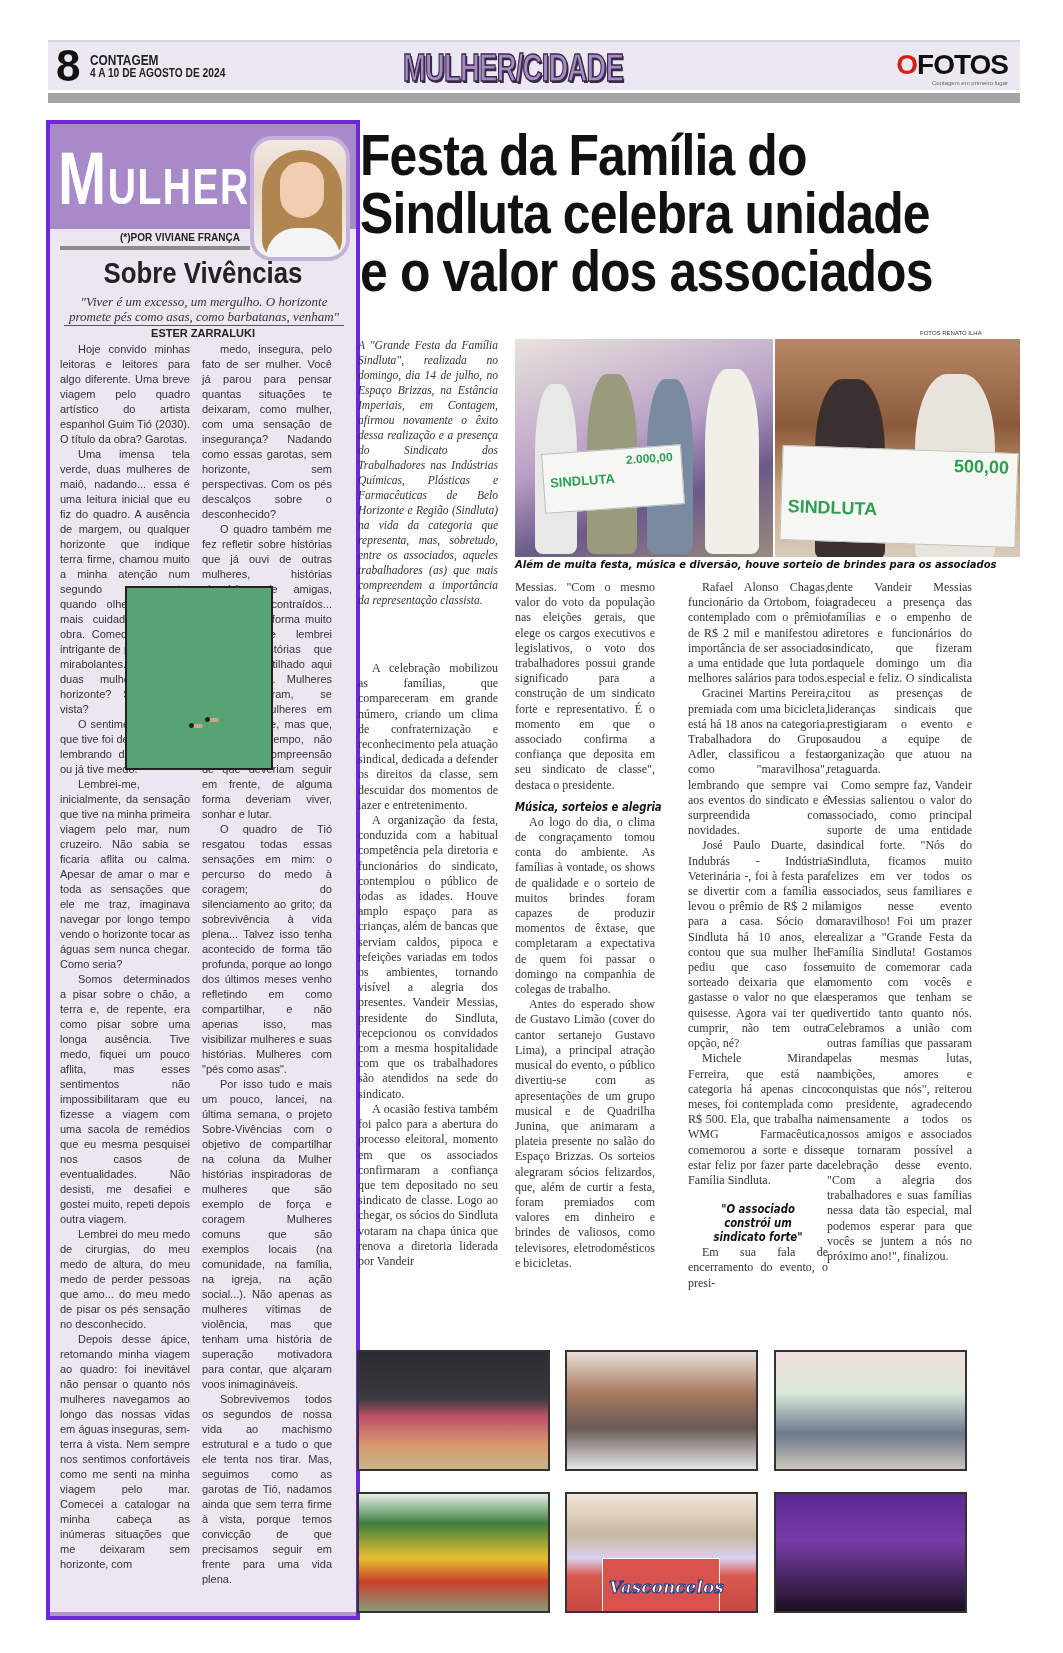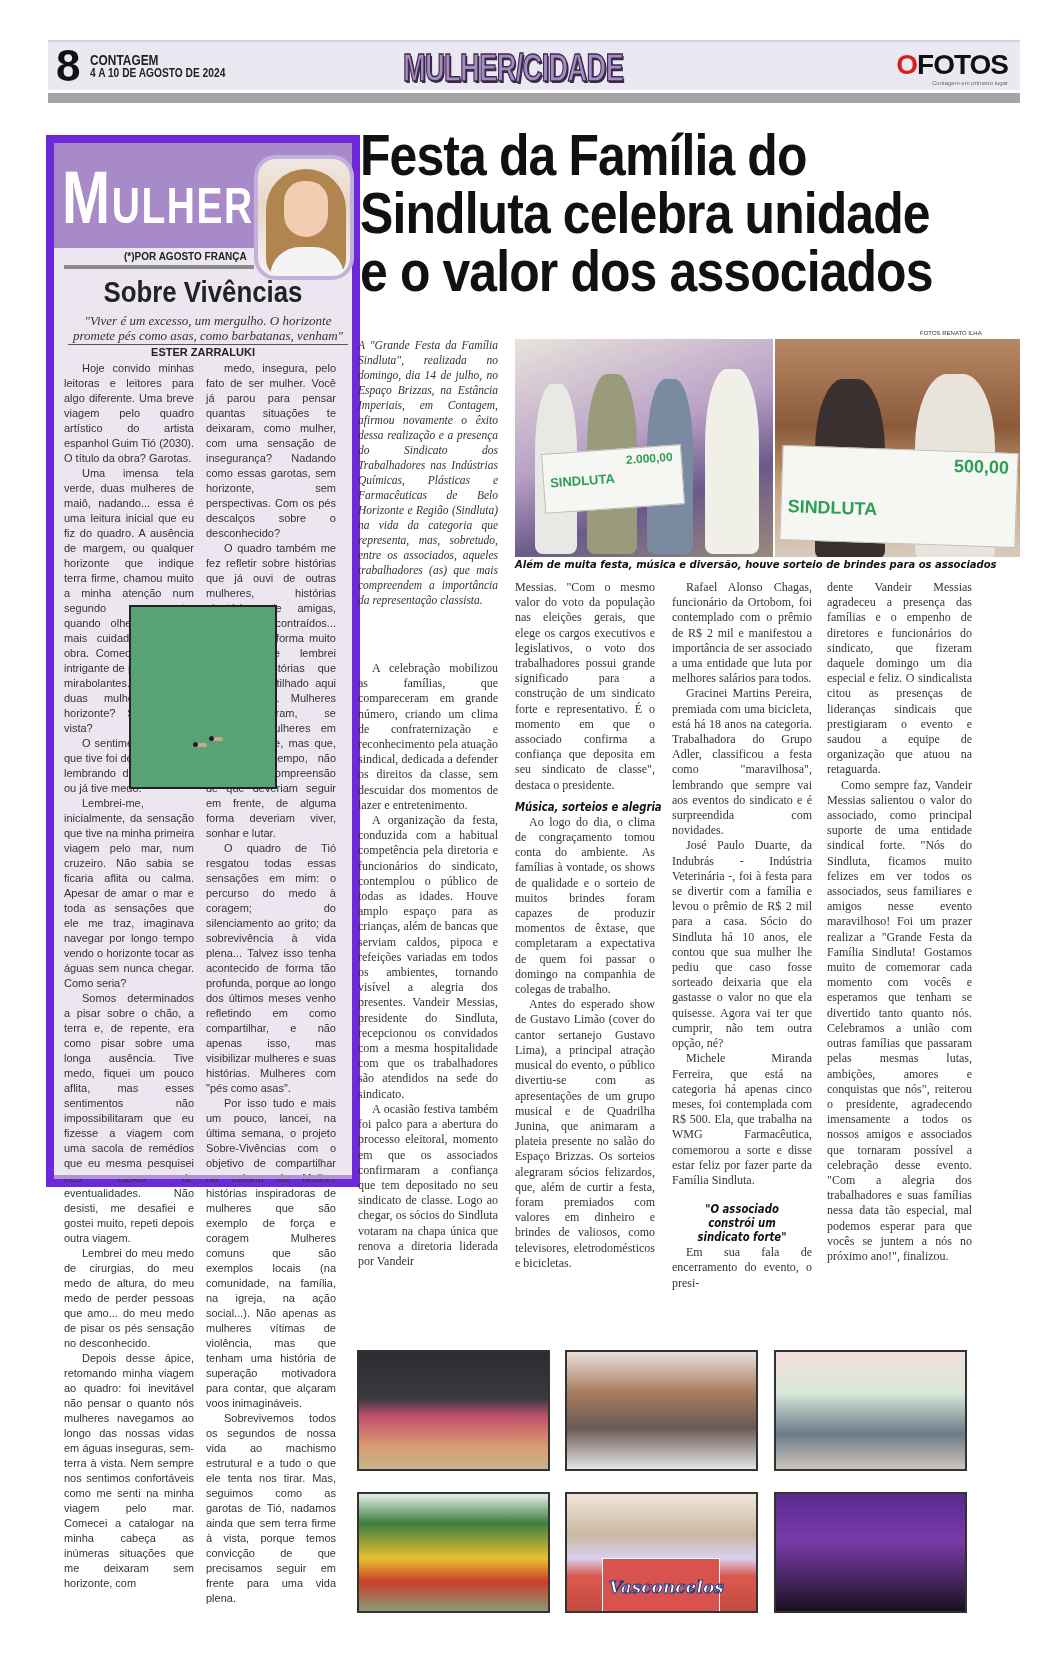--- a/index.html
+++ b/index.html
@@ -12,21 +12,21 @@
   .edition { position: absolute; left: 42px; top: 12px; font-weight: bold; font-size: 12px; line-height: 13px; color: #222; transform: scaleX(0.85); transform-origin: left; }
   .edition .city { font-size: 14px; display: block; }
   .section-title { position: absolute; left: 355px; top: 6px; font-family: "Liberation Sans", sans-serif; font-weight: bold; font-size: 38px; line-height: 40px; color: #a78bc4; -webkit-text-stroke: 1.5px #3a2a4a; letter-spacing: -1px; transform: scaleX(0.72); transform-origin: left; text-shadow: 2px 2px 0 #3a2a4a; }
   .brand { position: absolute; right: 12px; top: 8px; text-align: right; }
   .brand-name { font-weight: bold; font-size: 28px; line-height: 30px; color: #111; letter-spacing: -1px; }
   .brand-name .o { color: #d4201b; }
   .brand-tag { font-size: 6px; color: #666; }
   .grey-bar { position: absolute; left: 48px; top: 93px; width: 972px; height: 10px; background: #a5a5a8; }
 
   
-  .mulher-box { position: absolute; left: 46px; top: 135px; width: 314px; height: 1052px; background: #ebe6f0; border: 8px solid #6d28d9; }
+  .mulher-box { position: absolute; left: 46px; top: 120px; width: 314px; height: 1500px; background: #ebe6f0; border: 4px solid #6d28d9; }
   .mulher-top { position: absolute; left: 0; top: 0; width: 100%; height: 105px; background: #a88ac8; }
   .mulher-word { position: absolute; left: 8px; top: 16px; font-weight: bold; color: #fff; font-size: 74px; line-height: 78px; letter-spacing: 2px; transform: scaleX(0.78); transform-origin: left; }
   .mulher-word .rest { font-size: 50px; }
   .avatar { position: absolute; left: 200px; top: 12px; width: 100px; height: 125px; border-radius: 22px; border: 4px solid #c4b0dc; background: linear-gradient(180deg,#f0e8e2 0%,#e9d6c6 40%,#f2f2f2 100%); overflow: hidden; }
   .avatar .hair { position: absolute; left: 8px; top: 10px; width: 80px; height: 110px; border-radius: 40px 40px 20px 20px; background: #b08550; }
   .avatar .face { position: absolute; left: 26px; top: 22px; width: 44px; height: 56px; border-radius: 22px 22px 24px 24px; background: #f2cdb2; }
   .avatar .body { position: absolute; left: 12px; top: 88px; width: 74px; height: 40px; border-radius: 30px 30px 0 0; background: #f4f4f4; }
   .byline { position: absolute; left: 70px; top: 108px; font-weight: bold; font-size: 10px; color: #222; }
   .byline-rule { position: absolute; left: 10px; top: 122px; width: 190px; height: 4px; background: #8c8c8c; }
   .col-title { position: absolute; left: 0; top: 132px; width: 100%; text-align: center; font-weight: bold; font-size: 30px; line-height: 34px; color: #222; transform: scaleX(0.86); }
@@ -56,21 +56,21 @@
   .person { position: absolute; border-radius: 40% 40% 8px 8px; }
   .caption { position: absolute; left: 515px; top: 558px; width: 510px; font-family: "DejaVu Sans", sans-serif; font-weight: bold; font-style: italic; font-size: 10px; line-height: 14px; color: #111; white-space: nowrap; }
 
   .acol { position: absolute; width: 140px; font-family: "Liberation Serif", serif; font-size: 12px; line-height: 15.2px; color: #333; text-align: justify; }
   .acol p { text-indent: 14px; }
   .acol p.noindent { text-indent: 0; }
   .acol h3 { font-family: "DejaVu Sans", sans-serif; font-style: italic; font-weight: bold; font-size: 11.5px; line-height: 14px; color: #111; margin: 7px 0 1px; transform: scaleX(0.88); transform-origin: left; white-space: nowrap; }
   .acol h3.center { text-align: center; transform-origin: center; }
   .acol.a1 { left: 358px; top: 661px; }
   .acol.a2 { left: 515px; top: 580px; }
-  .acol.a3 { left: 672px; top: 580px; }
+  .acol.a3 { left: 688px; top: 580px; }
   .acol.a4 { left: 827px; top: 580px; width: 145px; }
 
   
   .gallery { position: absolute; left: 357px; top: 1350px; width: 668px; height: 275px; }
   .gphoto { position: absolute; width: 193px; height: 121px; border: 2px solid #333; overflow: hidden; }
   .g1 { left: 0; top: 0; background: linear-gradient(180deg,#2a2a30 0%,#3a3a40 40%,#c0506a 55%,#d99a70 80%,#c9b58a 100%); }
   .g2 { left: 208px; top: 0; background: linear-gradient(180deg,#e9e0d8 0%,#a87a60 35%,#6a5a55 65%,#e4e4e4 100%); }
   .g3 { left: 417px; top: 0; background: linear-gradient(180deg,#f2dede 0%,#d8e8d8 35%,#6a7a8a 70%,#cfc5bb 100%); }
   .g4 { left: 0; top: 142px; background: linear-gradient(180deg,#e5eee8 0%,#3e7e3e 25%,#e8c030 55%,#c8402a 75%,#8a9a7a 100%); }
   .g5 { left: 208px; top: 142px; background: linear-gradient(180deg,#f0e6d8 0%,#c8b8a0 35%,#d8d0f0 55%,#d9594e 70%,#c54a42 100%); }
@@ -96,21 +96,21 @@
 <div class="grey-bar"></div>
 
 <div class="mulher-box">
   <div class="mulher-top"></div>
   <div class="mulher-word"><span>M</span><span class="rest">ULHER</span></div>
   <div class="avatar">
     <div class="hair"></div>
     <div class="face"></div>
     <div class="body"></div>
   </div>
-  <div class="byline">(*)POR AGOSTO FRANÇA</div>
+  <div class="byline">(*)POR VIVIANE FRANÇA</div>
   <div class="byline-rule"></div>
   <div class="col-title">Sobre Vivências</div>
   <div class="epigraph">"Viver é um excesso, um mergulho. O horizonte promete pés como asas, como barbatanas, venham"</div>
   <div class="epigraph-author">ESTER ZARRALUKI</div>
 
   <div class="mcol c1">
     <p>Hoje convido minhas leitoras e leitores para algo diferente. Uma breve viagem pelo quadro artístico do artista espanhol Guim Tió (2030). O título da obra? Garotas.</p>
     <p style="padding-bottom:0;">Uma imensa tela verde, duas mulheres de maiô, nadando... essa é uma leitura inicial que eu fiz do quadro. A ausência de margem, ou qualquer horizonte que indique terra firme, chamou muito a minha atenção num segundo momento, quando olhei de forma mais cuidadosa para a obra. Comecei uma séie intrigante de pensamentos mirabolantes. Por que duas mulheres? Sem horizonte? Sem-terra à vista?</p>
     <p>O sentimento imediato que tive foi de... medo! Fui lembrando do que tenho ou já tive medo.</p>
     <p>Lembrei-me, inicialmente, da sensação que tive na minha primeira viagem pelo mar, num cruzeiro. Não sabia se ficaria aflita ou calma. Apesar de amar o mar e toda as sensações que ele me traz, imaginava navegar por longo tempo vendo o horizonte tocar as águas sem nunca chegar. Como seria?</p>

